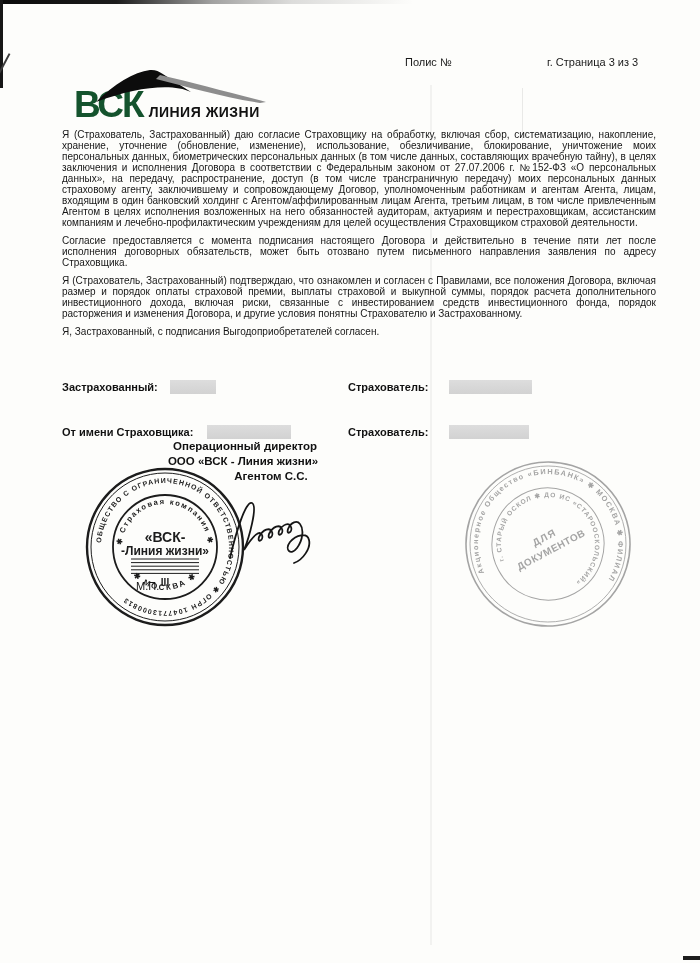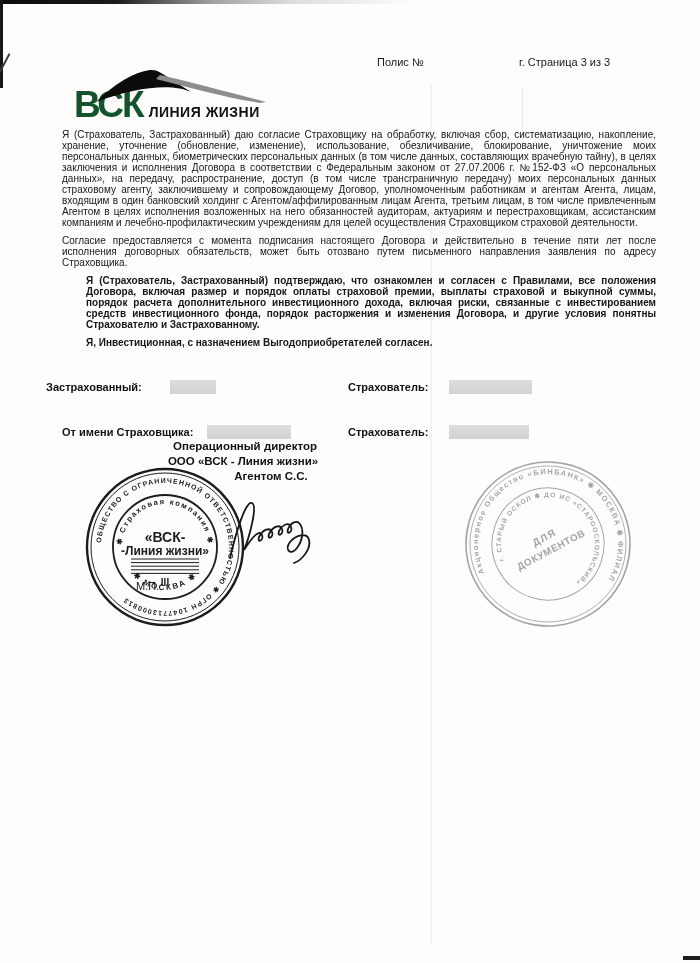--- a/index.html
+++ b/index.html
@@ -11,34 +11,34 @@
   
   .artifact-top{position:absolute;left:0;top:0;width:530px;height:4px;
     background:linear-gradient(to right,#0a0a0a 0%,#1c1c1c 22%,rgba(70,70,70,.5) 40%,rgba(120,120,120,.25) 55%,transparent 78%);}
   .artifact-left{position:absolute;left:0;top:0;width:3px;height:88px;background:#161616;}
   .artifact-tick{position:absolute;left:2px;top:52px;width:2px;height:28px;background:#3a3a3a;transform:rotate(28deg);}
   .fold-line{position:absolute;left:430px;top:85px;width:2px;height:860px;background:rgba(60,60,60,.06);}
   .crease-top{position:absolute;left:522px;top:88px;width:1px;height:52px;background:rgba(60,60,60,.10);}
   .artifact-bottom{position:absolute;left:683px;top:956px;width:17px;height:4px;background:#1d1d1d;}
 
   
-  .hdr{position:absolute;top:56px;font-size:11px;color:#1a1a1a;}
+  .hdr{position:absolute;top:56px;font-size:11px;color:#1a1a1a;margin-left:28px;}
   .hdr-policy{left:377px;}
   .hdr-page{left:519px;text-align:center;}
 
   
   .logo{position:absolute;left:74px;top:88px;display:flex;align-items:flex-end;}
   .logo-brand{font-size:37px;font-weight:900;letter-spacing:-2px;color:#14532d;line-height:34px;}
   .logo-tagline{font-size:14px;font-weight:700;letter-spacing:.5px;color:#111;margin:0 0 2px 6px;}
   .logo-swoosh{position:absolute;left:22px;top:-20px;}
 
   
   .doc-text{position:absolute;left:62px;top:129px;width:594px;font-size:10px;line-height:11px;text-align:justify;}
   .doc-text p{margin:0 0 7px 0;}
-  .doc-text p.bold{font-weight:700;margin-left:24px;}
+  .doc-text p.bold{font-weight:400;}
 
   
   .sig-label{position:absolute;font-size:11px;font-weight:700;color:#111;}
   .redact{position:absolute;height:14px;background:linear-gradient(#dddddd,#d2d2d2);}
 
   .dir-line{position:absolute;font-size:11.5px;font-weight:700;color:#111;transform:translateX(-50%);white-space:nowrap;}
 
   .stamp-left{position:absolute;left:84px;top:466px;}
   .stamp-right{position:absolute;left:462px;top:458px;transform:rotate(-28deg);opacity:.8;}
   .signature-svg{position:absolute;left:224px;top:486px;}
@@ -65,24 +65,24 @@
       <path d="M64,7 C98,15 132,24 170,34 L164,35 C126,29 92,19 60,11 Z" fill="#8d8d8d"></path>
     </svg>
     <span class="logo-brand">ВСК</span>
     <span class="logo-tagline">ЛИНИЯ ЖИЗНИ</span>
   </div>
 
   <div class="doc-text">
     <p>Я (Страхователь, Застрахованный) даю согласие Страховщику на обработку, включая сбор, систематизацию, накопление, хранение, уточнение (обновление, изменение), использование, обезличивание, блокирование, уничтожение моих персональных данных, биометрических персональных данных (в том числе данных, составляющих врачебную тайну), в целях заключения и исполнения Договора в соответствии с Федеральным законом от 27.07.2006 г. №152-ФЗ «О персональных данных», на передачу, распространение, доступ (в том числе трансграничную передачу) моих персональных данных страховому агенту, заключившему и сопровождающему Договор, уполномоченным работникам и агентам Агента, лицам, входящим в один банковский холдинг с Агентом/аффилированным лицам Агента, третьим лицам, в том числе привлеченным Агентом в целях исполнения возложенных на него обязанностей аудиторам, актуариям и перестраховщикам, ассистанским компаниям и лечебно-профилактическим учреждениям для целей осуществления Страховщиком страховой деятельности.</p>
     <p>Согласие предоставляется с момента подписания настоящего Договора и действительно в течение пяти лет после исполнения договорных обязательств, может быть отозвано путем письменного направления заявления по адресу Страховщика.</p>
     <p class="bold">Я (Страхователь, Застрахованный) подтверждаю, что ознакомлен и согласен с Правилами, все положения Договора, включая размер и порядок оплаты страховой премии, выплаты страховой и выкупной суммы, порядок расчета дополнительного инвестиционного дохода, включая риски, связанные с инвестированием средств инвестиционного фонда, порядок расторжения и изменения Договора, и другие условия понятны Страхователю и Застрахованному.</p>
-    <p class="bold">Я, Инвестиционная, с назначением Выгодоприобретателей согласен.</p>
+    <p class="bold">Я, Застрахованный, с подписания Выгодоприобретателей согласен.</p>
   </div>
 
-  <div class="sig-label" style="left:46px;top:381px;">Застрахованный:</div>
+  <div class="sig-label" style="left:62px;top:381px;">Застрахованный:</div>
   <div class="redact" style="left:170px;top:380px;width:46px;"></div>
   <div class="sig-label" style="left:348px;top:381px;">Страхователь:</div>
   <div class="redact" style="left:449px;top:380px;width:83px;"></div>
 
   <div class="sig-label" style="left:62px;top:426px;">От имени Страховщика:</div>
   <div class="redact" style="left:207px;top:425px;width:84px;"></div>
   <div class="sig-label" style="left:348px;top:426px;">Страхователь:</div>
   <div class="redact" style="left:449px;top:425px;width:80px;"></div>
 
   <div class="dir-line" style="left:245px;top:440px;">Операционный директор</div>

